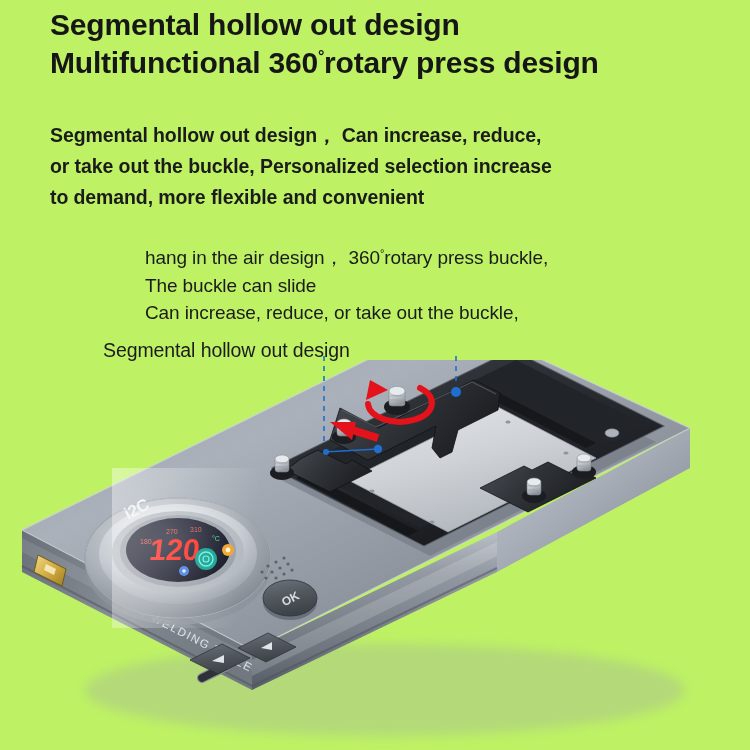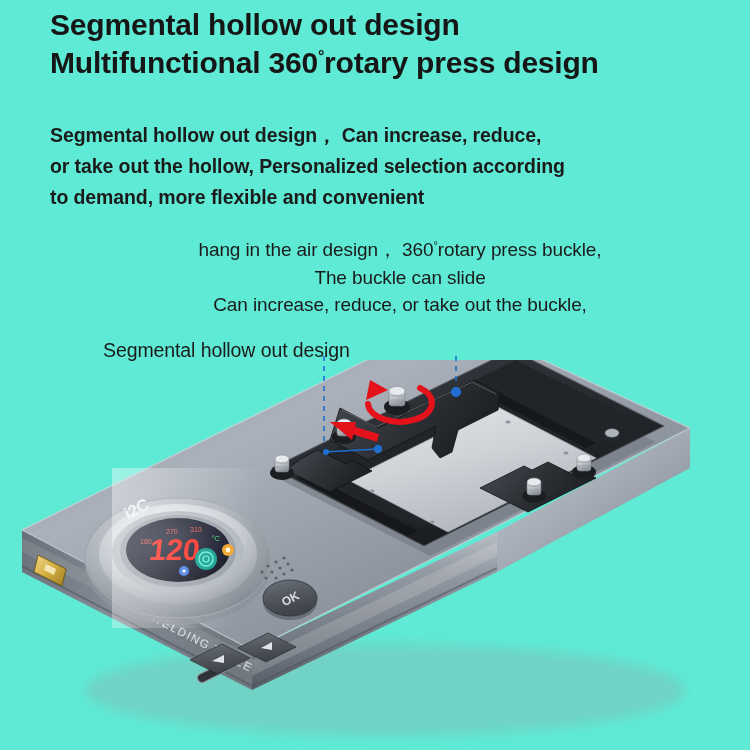--- a/index.html
+++ b/index.html
@@ -1,28 +1,28 @@
 <!DOCTYPE html>
 <html><head>
 <meta charset="utf-8">
 <style>
   html,body{margin:0;padding:0;background:#fff;}
   body{width:750px;height:750px;overflow:hidden;
        font-family:"Liberation Sans","DejaVu Sans",sans-serif;color:#1a1a1a;}
-  .page{position:relative;width:750px;height:750px;background:#5eead4;}
+  .page{position:relative;width:750px;height:750px;background:#bef264;}
 
   
   .headline{position:absolute;left:50px;top:6px;width:660px;
             font-size:30px;line-height:38px;font-weight:700;letter-spacing:-0.2px;color:#161616;}
   .headline .deg{font-size:16px;vertical-align:super;line-height:0;}
 
   .body-para{position:absolute;left:50px;top:120px;width:660px;
              font-size:19.5px;line-height:31px;font-weight:700;color:#1b1b1b;letter-spacing:-0.1px;}
 
-  .center-para{position:absolute;left:145px;top:236px;width:510px;text-align:center;
+  .center-para{position:absolute;left:145px;top:244px;width:510px;text-align:left;
                font-size:19px;line-height:27.5px;font-weight:400;color:#1b1b1b;letter-spacing:-0.1px;}
   .center-para .deg{font-size:11px;vertical-align:super;line-height:0;}
 
   .caption{position:absolute;left:103px;top:339px;
            font-size:19.5px;font-weight:400;color:#1b1b1b;letter-spacing:-0.1px;white-space:nowrap;}
 
   .deg-badge{position:absolute;left:412px;top:362px;color:#e4121b;
              font-size:15px;font-weight:700;letter-spacing:0px;}
   .deg-badge sup{font-size:9px;}
 
@@ -37,21 +37,21 @@
 
 <div class="page">
 
   <div class="headline">
     <div>Segmental hollow out design</div>
     <div><span>Multifunctional 360</span><span class="deg">°</span><span>rotary press design</span></div>
   </div>
 
   <div class="body-para">
     <div>Segmental hollow out design， Can increase, reduce,</div>
-    <div>or take out the hollow, Personalized selection according</div>
+    <div>or take out the buckle, Personalized selection increase</div>
     <div>to demand, more flexible and convenient</div>
   </div>
 
   <div class="center-para">
     <div><span>hang in the air design， 360</span><span class="deg">°</span><span>rotary press buckle,</span></div>
     <div>The buckle can slide</div>
     <div>Can increase, reduce, or take out the buckle,</div>
   </div>
 
   <div class="caption">Segmental hollow out design</div>

